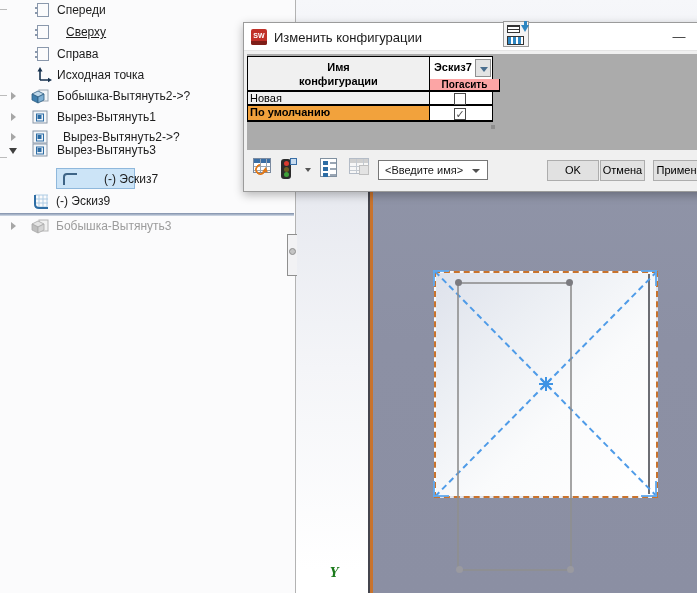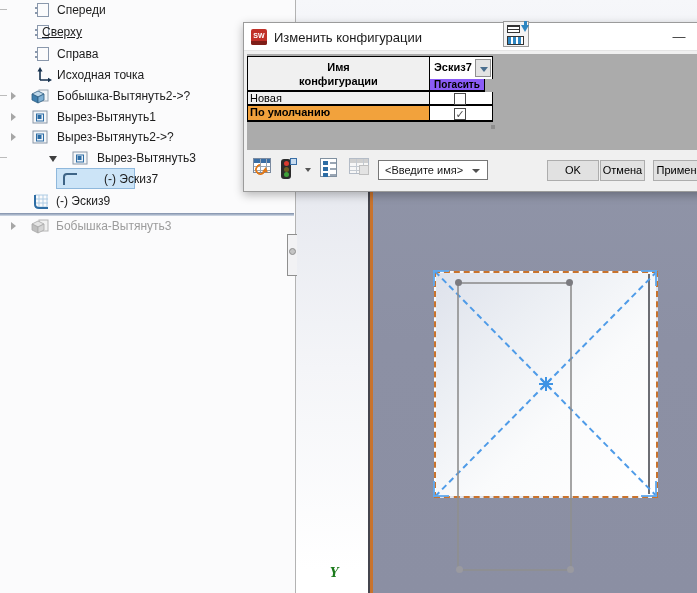--- a/index.html
+++ b/index.html
@@ -72,21 +72,21 @@
   #grid-bg { position:absolute; left:3px; top:31px; width:465px; height:96px; background:#ABABAB; }
   .cell { position:absolute; font-size:11px; color:#000; }
   #c-name-hdr { left:3px; top:33px; width:183px; height:36px; background:#F0F0F0;
     border:1px solid #000; border-bottom-width:2px; text-align:center; font-weight:bold; padding-top:3px; line-height:14px; }
   #c-feature { left:186px; top:33px; width:63px; height:23px; background:#FFF;
     border-top:1px solid #000; border-right:1px solid #000; font-weight:bold; line-height:21px; padding-left:4px; }
   #c-feature-dd { position:absolute; right:1px; top:2px; width:16px; height:18px; background:#E3E3E3;
     border:1px solid #8F8F8F; }
   #c-feature-dd i { position:absolute; left:4px; top:7px; width:0; height:0;
     border-top:5px solid #4A6E8E; border-left:4px solid transparent; border-right:4px solid transparent; }
-  #c-action { left:186px; top:56px; width:55px; height:13px; background:#8b5cf6;
+  #c-action { left:186px; top:56px; width:70px; height:13px; background:#fca5a5;
     border-right:1px solid #000; border-bottom:2px solid #000; font-weight:bold; font-size:10px;
     text-align:center; line-height:11px; }
   #r1-name { left:3px; top:69px; width:183px; height:14px; background:#EFEFEF;
     border-left:1px solid #000; border-right:1px solid #000; border-bottom:2px solid #000;
     padding-left:2px; line-height:12px; }
   #r1-chk { left:186px; top:69px; width:63px; height:14px; background:#FFF;
     border-right:1px solid #000; border-bottom:2px solid #000; }
   #r2-name { left:3px; top:83px; width:183px; height:16px; background:#F2A23C;
     border-left:1px solid #000; border-right:1px solid #000; border-bottom:2px solid #000;
     font-weight:bold; padding-left:2px; line-height:13px; }
@@ -183,21 +183,21 @@
     <div class="tree-dash" style="top:9px;"></div>
     <div class="tree-dash" style="top:95px;"></div>
     <div class="tree-dash" style="top:157px;"></div>
 
     <div class="trow" style="top:0;">
       <span class="plane-ic"></span>
       <span class="tlabel" style="left:57px;">Спереди</span>
     </div>
     <div class="trow" style="top:22px;">
       <span class="plane-ic"></span>
-      <span class="tlabel" style="left:42px;text-decoration:underline;">Сверху</span>
+      <span class="tlabel" style="left:66px;text-decoration:underline;">Сверху</span>
     </div>
     <div class="trow" style="top:65px;">
       <span class="ticon" style="left:36px;">
         <svg width="16" height="16" viewBox="0 0 16 16">
           <path d="M4 13 L4 3 M4 13 L14 13" stroke="#16314E" stroke-width="1.6" fill="none"></path>
           <polygon points="4,0 1.5,4.5 6.5,4.5" fill="#16314E"></polygon>
           <polygon points="16,13 12,10.8 12,15.2" fill="#16314E"></polygon>
         </svg>
       </span>
       <span class="tlabel" style="left:57px;">Исходная точка</span>
@@ -231,23 +231,23 @@
     </div>
     <div class="trow" style="top:127px;">
       <span class="arr-r"></span>
       <span class="ticon" style="left:30px;">
         <svg width="20" height="16" viewBox="0 0 20 16">
           <rect x="3" y="2" width="14" height="12" fill="#F4F6F8" stroke="#8A98A8"></rect>
           <rect x="6.5" y="5" width="7" height="7" fill="#E8F0F8" stroke="#2E6DA4"></rect>
           <rect x="7.5" y="6" width="4" height="4" fill="#2E6DA4"></rect>
         </svg>
       </span>
-      <span class="tlabel" style="left:57px;">Вырез-Вытянуть2-&gt;?</span>
-    </div>
-    <div class="trow" style="top:148px;margin-left:40px;">
+      <span class="tlabel" style="left:63px;">Вырез-Вытянуть2-&gt;?</span>
+    </div>
+    <div class="trow" style="top:140px;">
       <span class="arr-d"></span>
       <span class="ticon" style="left:30px;">
         <svg width="20" height="16" viewBox="0 0 20 16">
           <rect x="3" y="2" width="14" height="12" fill="#F4F6F8" stroke="#8A98A8"></rect>
           <rect x="6.5" y="5" width="7" height="7" fill="#E8F0F8" stroke="#2E6DA4"></rect>
           <rect x="7.5" y="6" width="4" height="4" fill="#2E6DA4"></rect>
         </svg>
       </span>
       <span class="tlabel" style="left:57px;">Вырез-Вытянуть3</span>
     </div>

